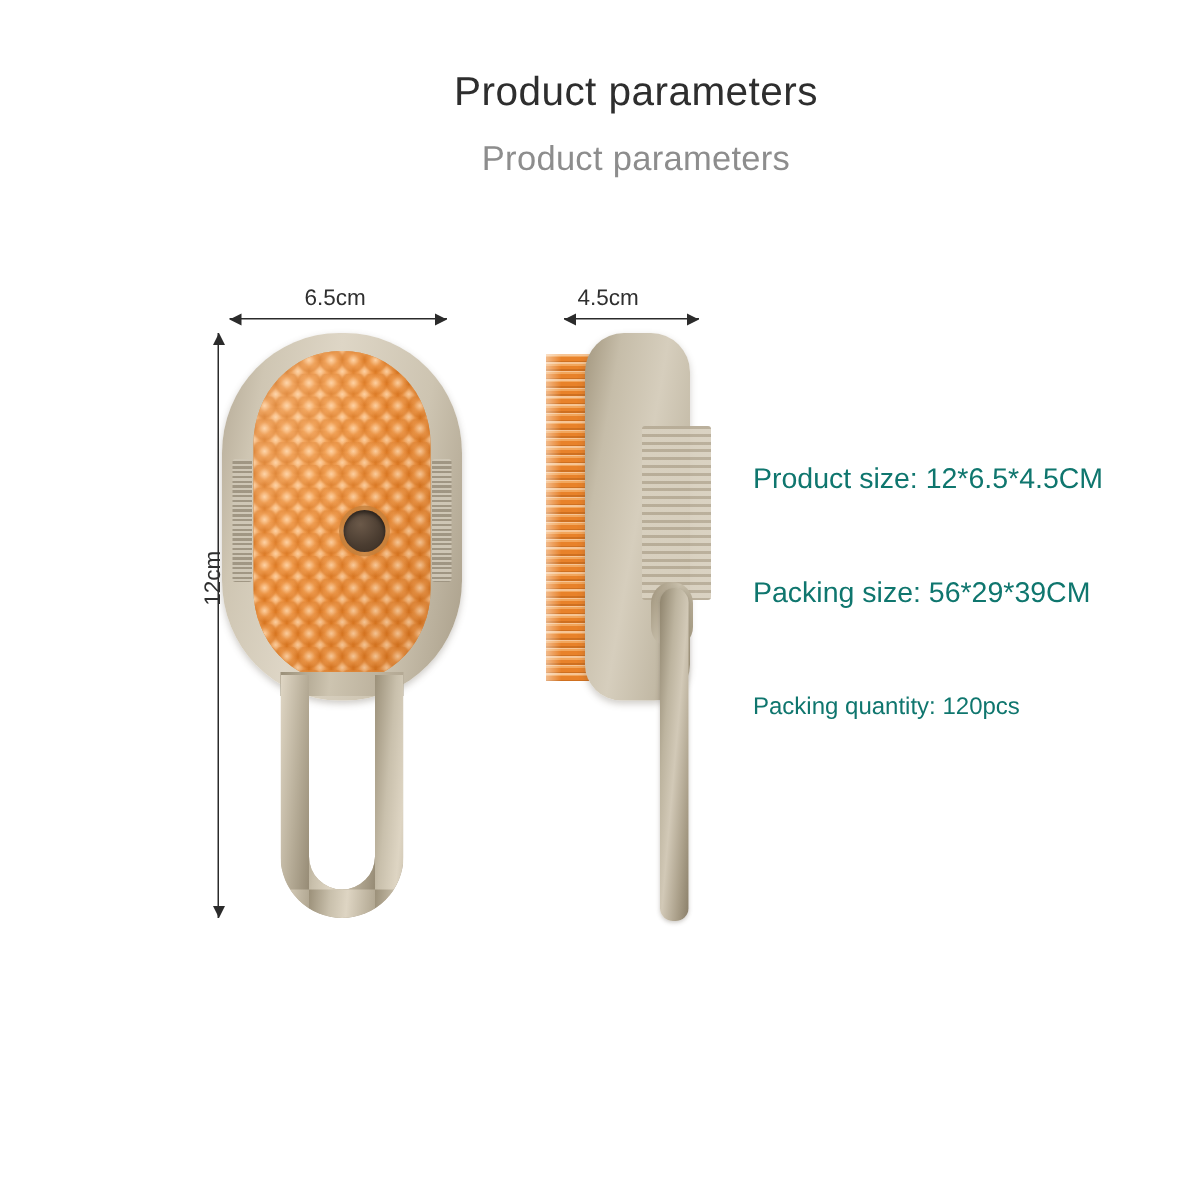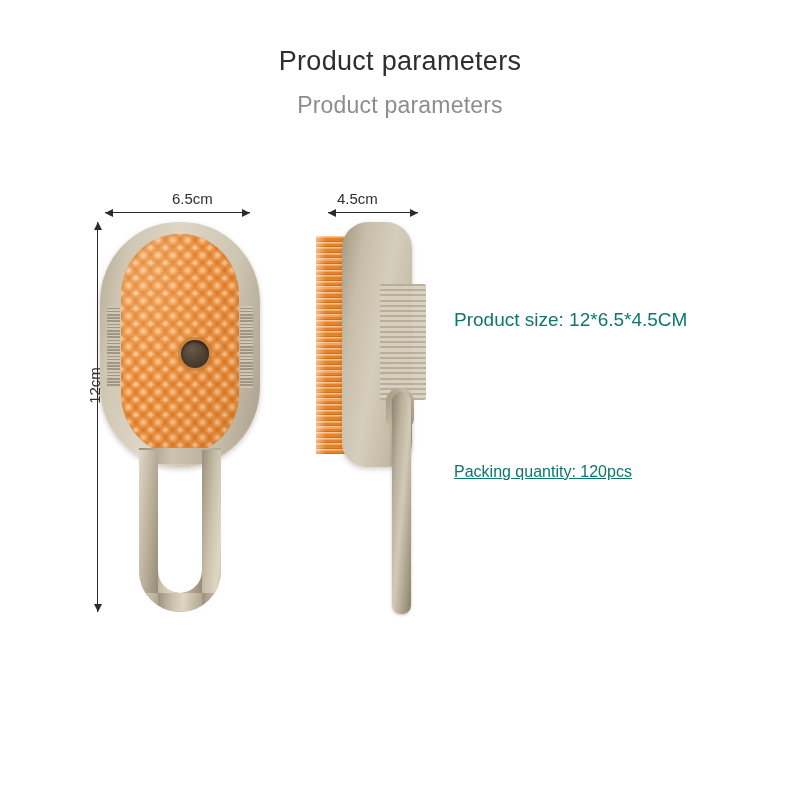--- a/index.html
+++ b/index.html
@@ -1,21 +1,21 @@
 <!DOCTYPE html>
 <html><head>
 <meta charset="utf-8">
 <style>
   html,body{margin:0;padding:0;}
   body{
     width:800px;height:800px;background:#ffffff;
     font-family:"Liberation Sans", sans-serif;
     color:#3a3a3a;overflow:hidden;position:relative;
   }
-  .stage{position:absolute;inset:0;}
+  .stage{position:absolute;inset:0;margin-left:48px;}
 
   
   .title-main{
     position:absolute;left:0;right:0;top:46px;text-align:center;
     font-size:27px;color:#2e2e2e;letter-spacing:.3px;
   }
   .title-sub{
     position:absolute;left:0;right:0;top:92px;text-align:center;
     font-size:23px;color:#8d8d8d;letter-spacing:.2px;
   }
@@ -34,28 +34,28 @@
   .dim-v::before,.dim-v::after{
     content:"";position:absolute;left:-3.5px;width:0;height:0;
     border-left:4px solid transparent;border-right:4px solid transparent;
   }
   .dim-v::before{top:0;border-bottom:8px solid #2b2b2b;}
   .dim-v::after{bottom:0;border-top:8px solid #2b2b2b;}
 
   .label-12cm{
     left:76px;top:377px;transform:rotate(-90deg);transform-origin:center;
   }
-  .label-65{left:172px;top:190px;}
+  .label-65{left:155px;top:190px;}
   .label-45{left:337px;top:190px;}
 
   
   .spec{position:absolute;white-space:nowrap;color:#0f766e;}
   .spec-1{left:454px;top:309px;font-size:19px;}
   .spec-2{left:454px;top:385px;font-size:19px;}
-  .spec-3{left:454px;top:463px;font-size:16px;text-decoration:underline;}
+  .spec-3{left:454px;top:463px;font-size:16px;}
 
   .footnote{
     position:absolute;left:367px;top:724px;width:400px;
     font-size:13.5px;line-height:1.45;color:#3d3d3d;
   }
 
   
   .front-view{position:absolute;left:100px;top:222px;width:160px;height:390px;}
 
   .front-body{
@@ -205,16 +205,17 @@
   <div class="dim-h" style="left:105px;top:212px;width:145px;"></div>
   <div class="dim-label label-65">6.5cm</div>
 
   <div class="dim-h" style="left:328px;top:212px;width:90px;"></div>
   <div class="dim-label label-45">4.5cm</div>
 
   <div class="dim-v" style="left:97px;top:222px;height:390px;"></div>
   <div class="dim-label label-12cm">12cm</div>
 
   <div class="spec spec-1">Product size: 12*6.5*4.5CM</div>
+  <div class="spec spec-2">Packing size: 56*29*39CM</div>
   <div class="spec spec-3">Packing quantity: 120pcs</div>
 
 
 </div>
 
 </body></html>

